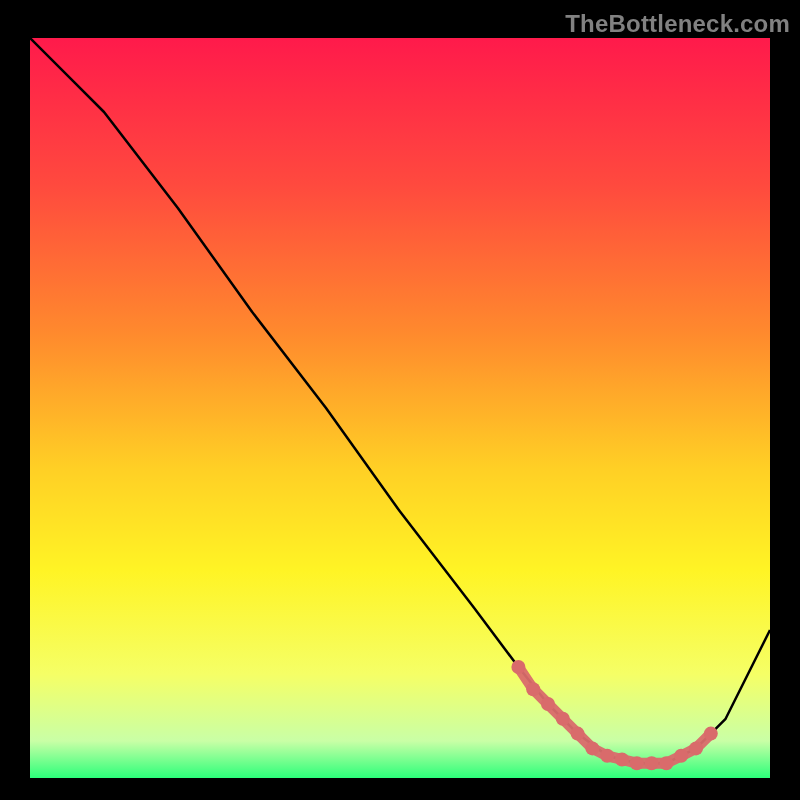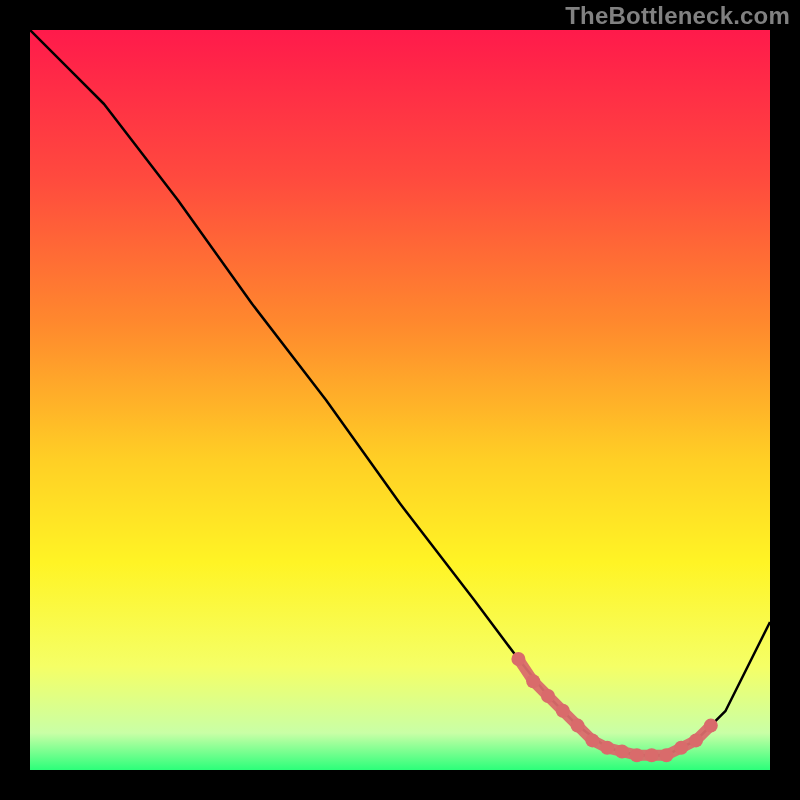--- a/index.html
+++ b/index.html
@@ -8,20 +8,21 @@
     width: 800px;
     height: 800px;
     background: #000;
     font-family: Arial, Helvetica, sans-serif;
     overflow: hidden;
   }
   .wrap {
     position: relative;
     width: 800px;
     height: 562px;
+    margin-top: 8px;
   }
   .watermark {
     position: absolute;
     top: 2px;
     right: 10px;
     color: #818181;
     font-size: 24px;
     font-weight: 600;
     letter-spacing: 0.2px;
     user-select: none;

